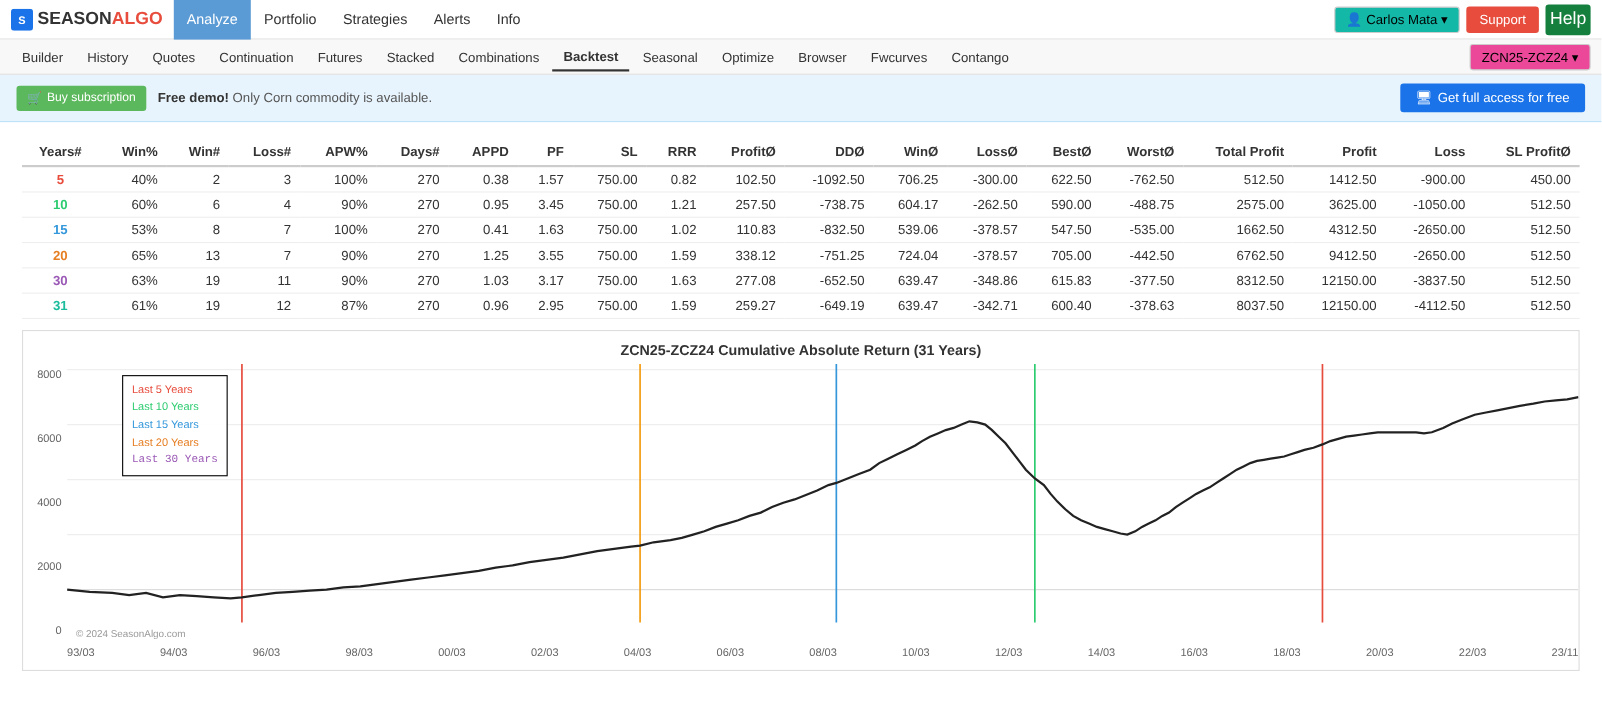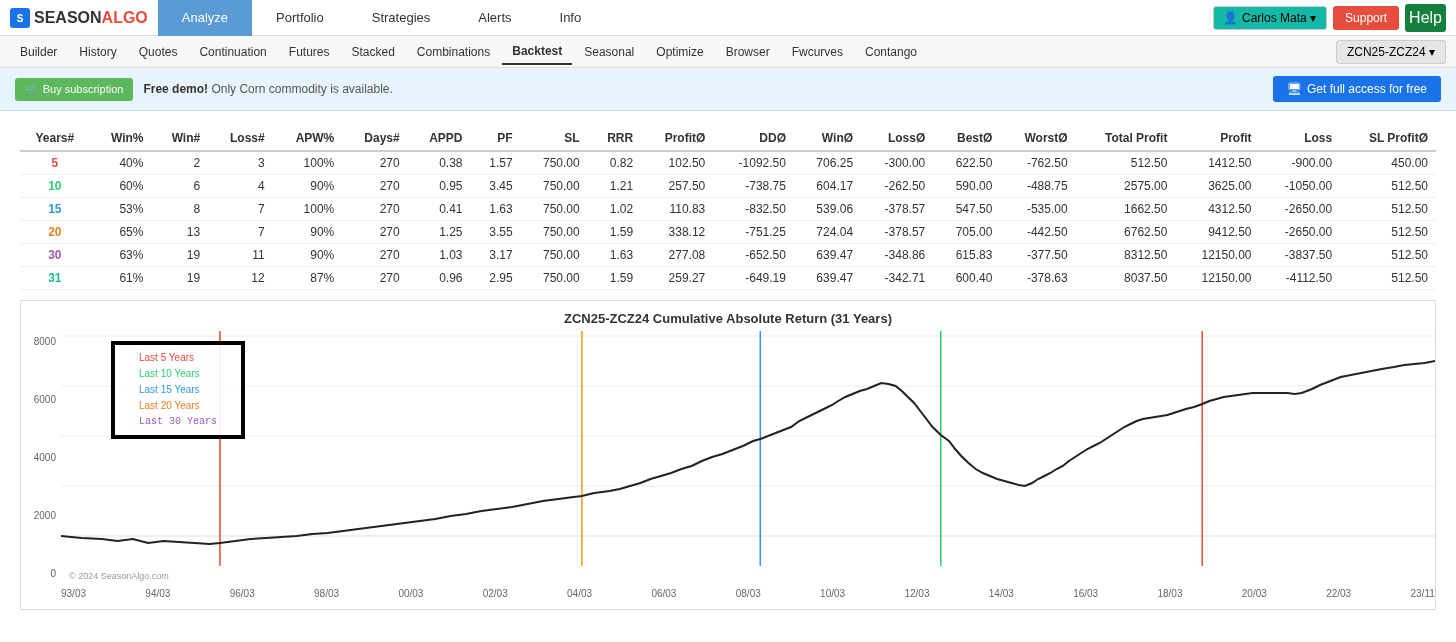--- a/index.html
+++ b/index.html
@@ -6,21 +6,21 @@
     body { font-family: Arial, sans-serif; font-size: 12px; background: #fff; color: #333; }
 
     
     .top-nav {
       display: flex; align-items: center; justify-content: space-between;
       background: #fff; border-bottom: 1px solid #ddd; padding: 0 10px; height: 36px;
     }
     .logo { display: flex; align-items: center; margin-right: 10px; }
     .nav-main { display: flex; align-items: center; }
     .nav-main a {
-      padding: 8px 24px; text-decoration: none; color: #333; font-size: 13px;
+      padding: 8px 12px; text-decoration: none; color: #333; font-size: 13px;
       cursor: pointer; display: block; height: 36px; line-height: 20px;
     }
     .nav-main a.active { background: #5b9bd5; color: #fff; }
     .nav-right { display: flex; align-items: center; gap: 6px; }
     .nav-user { 
       border: 1px solid #ccc; padding: 4px 10px; border-radius: 3px; 
       cursor: pointer; font-size: 12px; background: #14b8a6;
     }
     .btn-support { background: #e74c3c; color: #fff; border: none; padding: 5px 12px; border-radius: 3px; cursor: pointer; font-size: 12px; }
     .btn-help { background: #15803d; color: #fff; border: none; padding: 5px 4px; border-radius: 3px; cursor: pointer; font-size: 16px; }
@@ -29,21 +29,21 @@
     .sub-nav {
       display: flex; align-items: center; background: #f8f8f8; border-bottom: 1px solid #ddd;
       padding: 0 10px; height: 32px; gap: 2px;
     }
     .sub-nav a {
       padding: 5px 10px; text-decoration: none; color: #333; font-size: 12px; cursor: pointer;
     }
     .sub-nav a.active { font-weight: bold; color: #333; border-bottom: 2px solid #333; }
     .sub-nav-right { margin-left: auto; }
     .dropdown-btn {
-      background: #e5e5e5; border: 1px solid #ccc; padding: 4px 10px; border-radius: 3px;
+      background: #ec4899; border: 1px solid #ccc; padding: 4px 10px; border-radius: 3px;
       cursor: pointer; font-size: 12px;
     }
 
     
     .banner {
       background: #e8f4fd; border-bottom: 1px solid #bee3f8; padding: 8px 15px;
       display: flex; align-items: center; justify-content: space-between;
     }
     .banner-left { display: flex; align-items: center; gap: 10px; }
     .btn-subscription {
@@ -81,21 +81,21 @@
     
     .chart-container {
       margin: 5px 20px 0; border: 1px solid #ddd; position: relative;
       background: #fff; padding: 10px 0;
     }
     .chart-title {
       text-align: center; font-size: 13px; font-weight: bold; color: #333; margin-bottom: 5px;
     }
     .chart-legend {
       position: absolute; top: 10px; left: 50px; background: rgba(255,255,255,0.9);
-      border: 4px solid #000000; padding: 5px 24px; font-size: 10px; line-height: 1.6;
+      border: 1px solid #000000; padding: 5px 8px; font-size: 10px; line-height: 1.6;
     }
   </style>
 <style>
     .year-5 { color: #e74c3c; font-weight: bold; }
     .year-10 { color: #2ecc71; font-weight: bold; }
     .year-15 { color: #3498db; font-weight: bold; }
     .year-20 { color: #e67e22; font-weight: bold; }
     .year-30 { color: #9b59b6; font-weight: bold; }
     .year-31 { color: #1abc9c; font-weight: bold; }
   </style></head>

